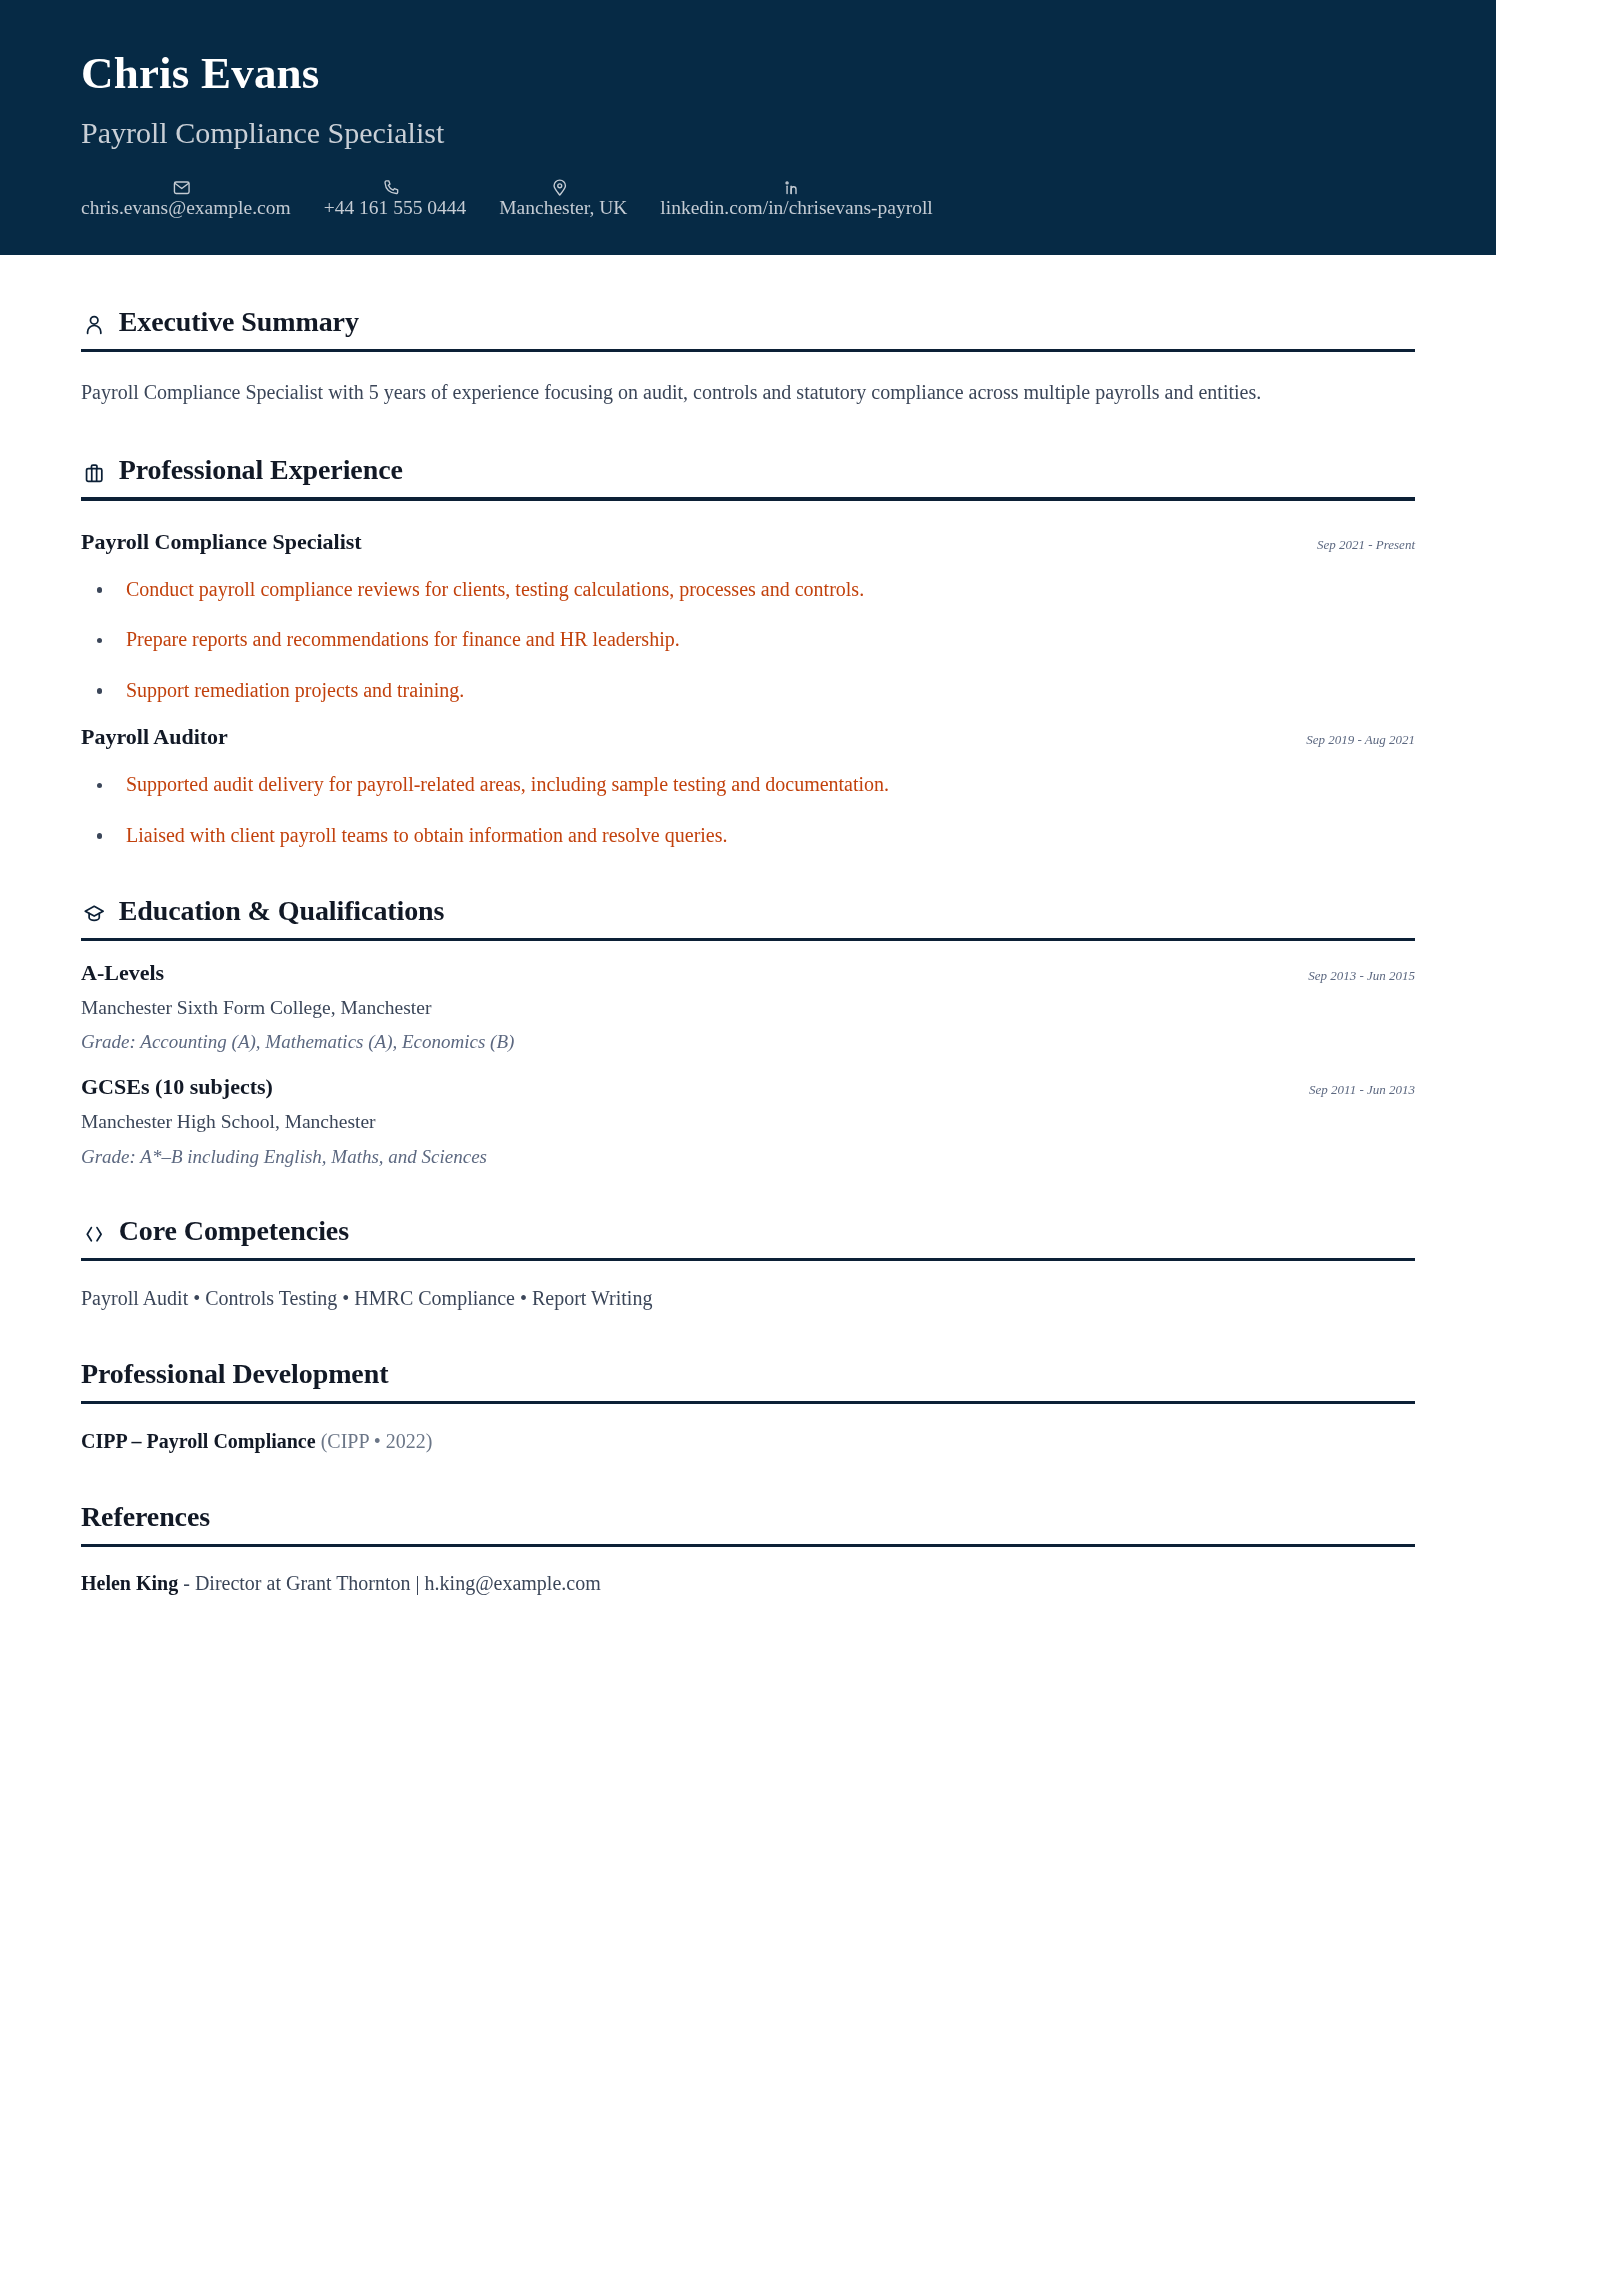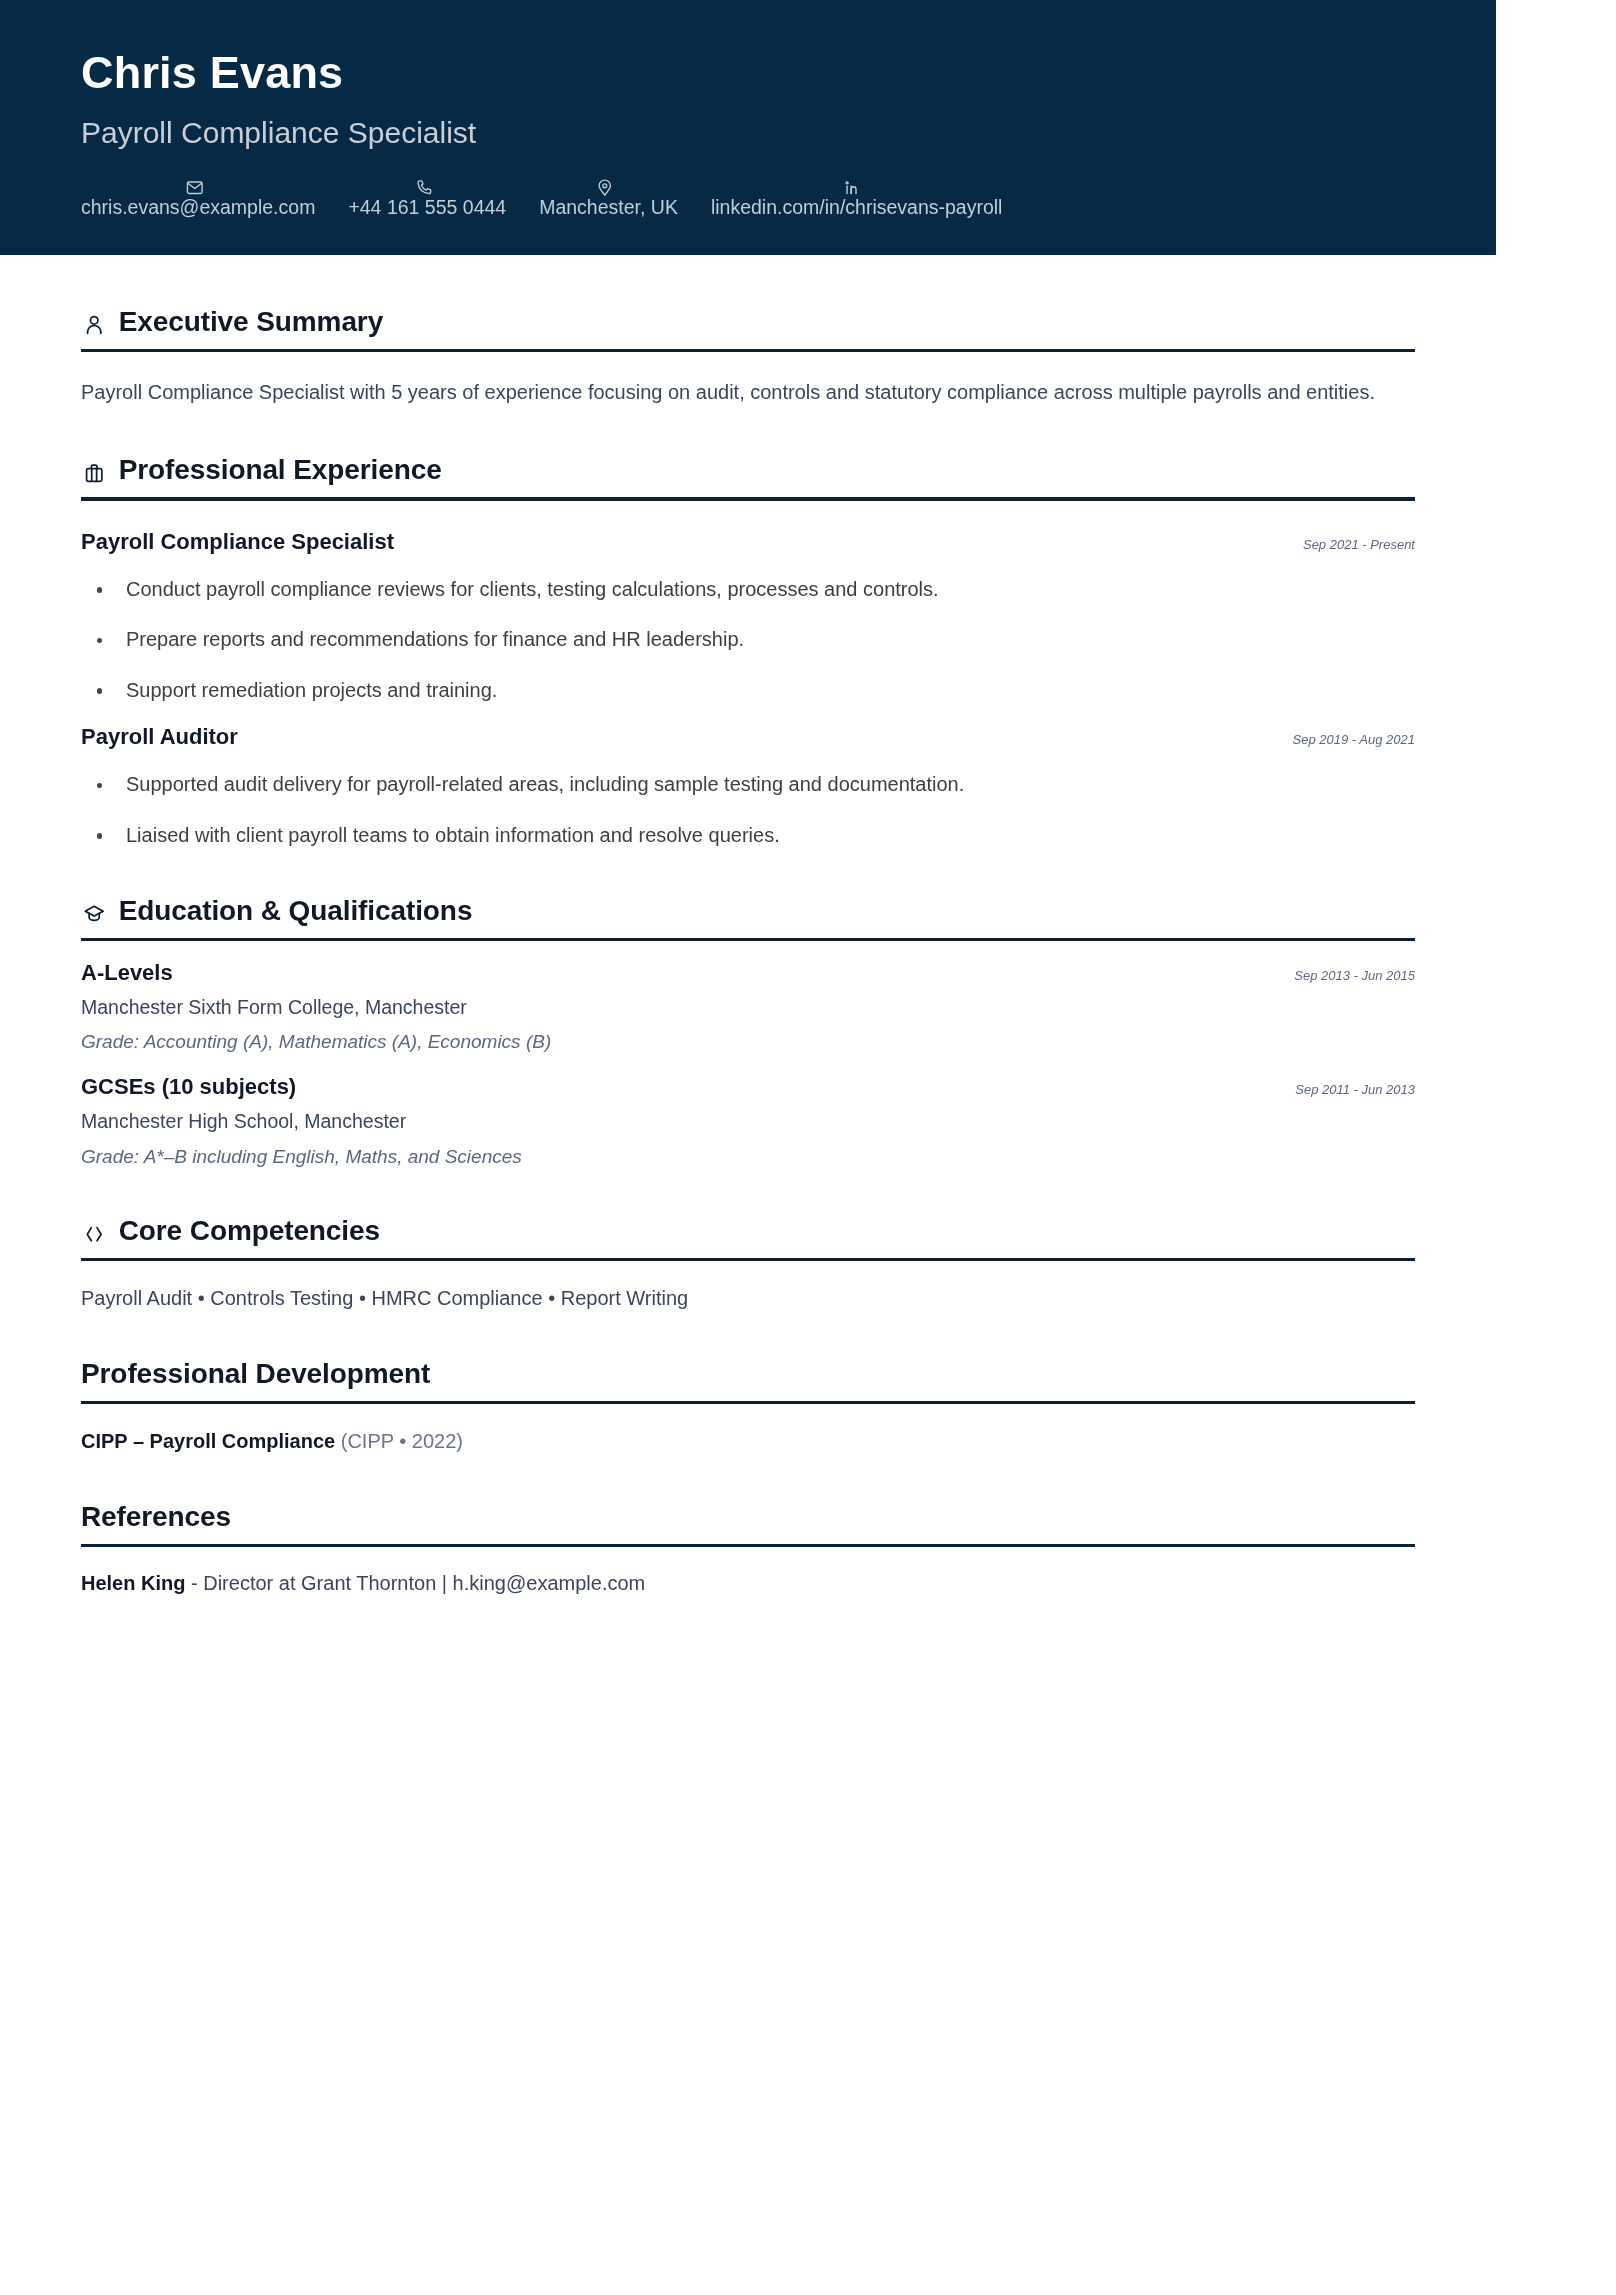--- a/index.html
+++ b/index.html
@@ -11,20 +11,21 @@
     width: 1617px;
     font-family: "Liberation Sans", sans-serif;
     -webkit-font-smoothing: antialiased;
   }
   .page {
     width: 1496px;
     min-height: 2295px;
     background: #ffffff;
     position: relative;
     box-sizing: border-box;
+    font-family: Liberation Serif, serif;
   }
 
   
   .header {
     background: #062A45;
     padding: 49px 81px 38px 81px;
     box-sizing: border-box;
   }
   .hdr-name {
     font-size: 45px;
@@ -150,21 +151,21 @@
   }
 
   ul.bullets {
     list-style: none;
     margin: 19.5px 0 0 0;
     padding: 0;
   }
   ul.bullets li {
     position: relative;
     font-size: 20px;
-    color: #404040;
+    color: #c2410c;
     line-height: 1.45;
     padding-left: 45px;
     margin-bottom: 21.5px;
   }
   ul.bullets li:last-child { margin-bottom: 0; }
   ul.bullets li::before {
     content: "";
     position: absolute;
     left: 15.6px;
     top: 12.7px;

